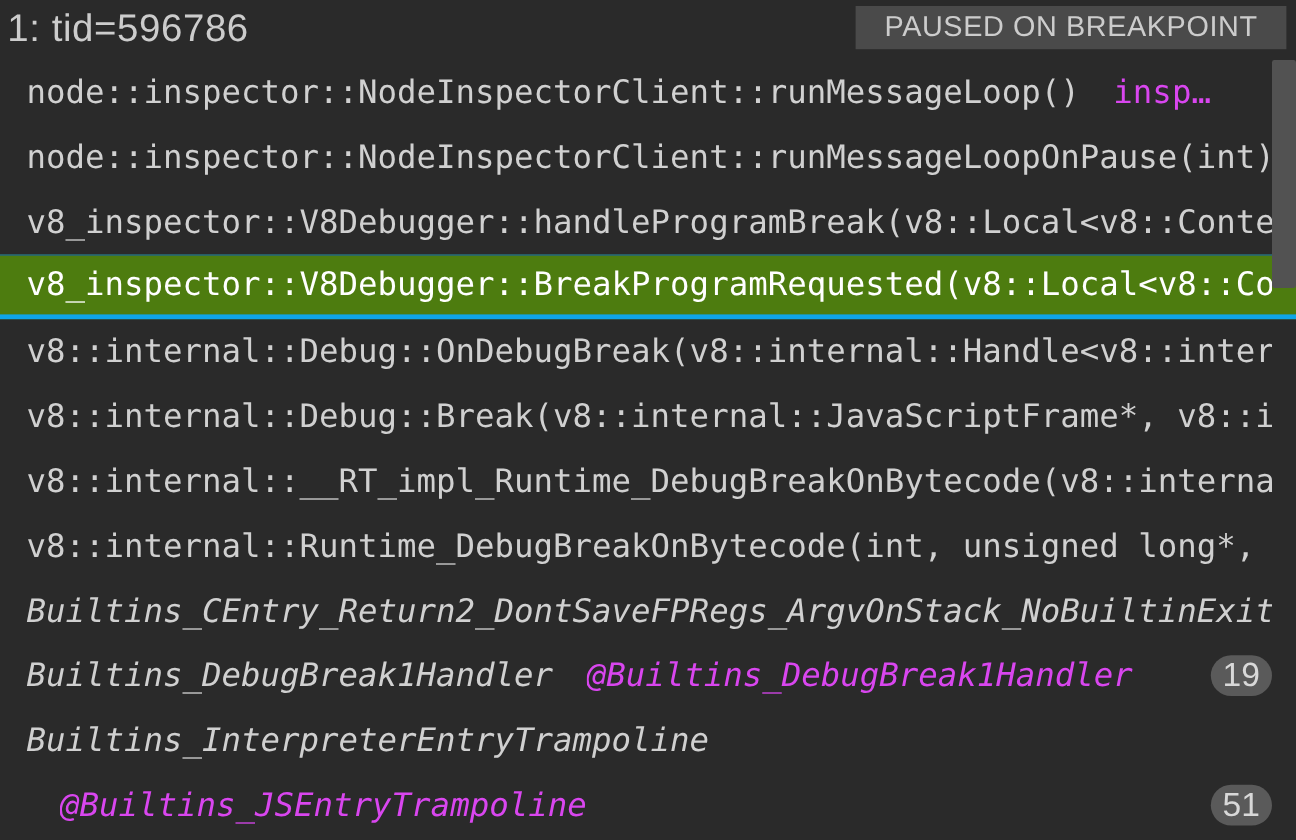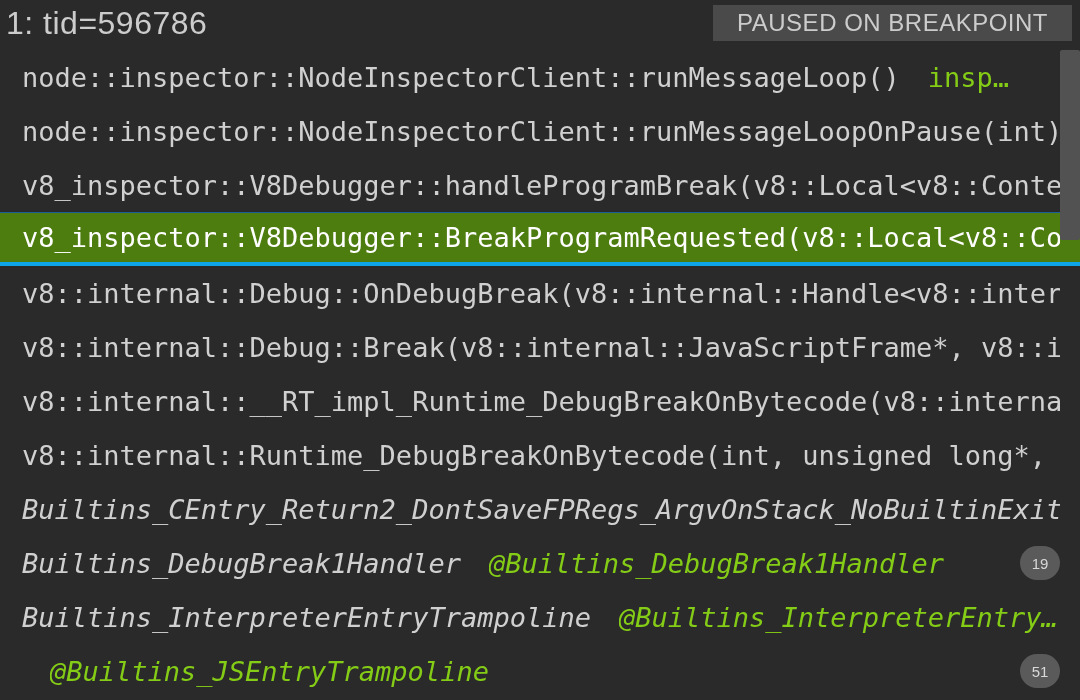--- a/index.html
+++ b/index.html
@@ -52,21 +52,21 @@
       cursor: pointer;
     }
     .frame-label {
       color: #d0d0d0;
       overflow: hidden;
       text-overflow: clip;
       white-space: nowrap;
       flex-shrink: 1;
     }
     .frame-source {
-      color: #84cc16;
+      color: #d946ef;
       margin-left: 28px;
       overflow: hidden;
       text-overflow: ellipsis;
       white-space: nowrap;
       flex-shrink: 3;
     }
     .frame.italic .frame-label,
     .frame.italic .frame-source {
       font-style: italic;
     }
@@ -81,21 +81,21 @@
     .spacer { flex: 1 1 auto; }
     .line-badge {
       background: #5a5a5a;
       color: #d8d8d8;
       border-radius: 20px;
       min-width: 40px;
       height: 34px;
       display: inline-flex;
       align-items: center;
       justify-content: center;
-      font-size: 15px;
+      font-size: 28px;
       font-family: 'Segoe UI', Arial, sans-serif;
       padding: 0 10px;
       margin-left: 18px;
       flex-shrink: 0;
     }
     .scrollbar {
       position: absolute;
       right: 0;
       top: 50px;
       width: 20px;
@@ -143,21 +143,20 @@
         <span class="frame-label">Builtins_CEntry_Return2_DontSaveFPRegs_ArgvOnStack_NoBuiltinExit</span>
       </div>
       <div class="frame italic">
         <span class="frame-label">Builtins_DebugBreak1Handler</span>
         <span class="frame-source">@Builtins_DebugBreak1Handler</span>
         <span class="spacer"></span>
         <span class="line-badge">19</span>
       </div>
       <div class="frame italic">
         <span class="frame-label">Builtins_InterpreterEntryTrampoline</span>
-        <span class="frame-source">@Builtins_InterpreterEntry…</span>
       </div>
       <div class="frame italic">
         <span class="frame-source">@Builtins_JSEntryTrampoline</span>
         <span class="spacer"></span>
         <span class="line-badge">51</span>
       </div>
     </div>
 
   <div class="scrollbar"></div>
 </div>

